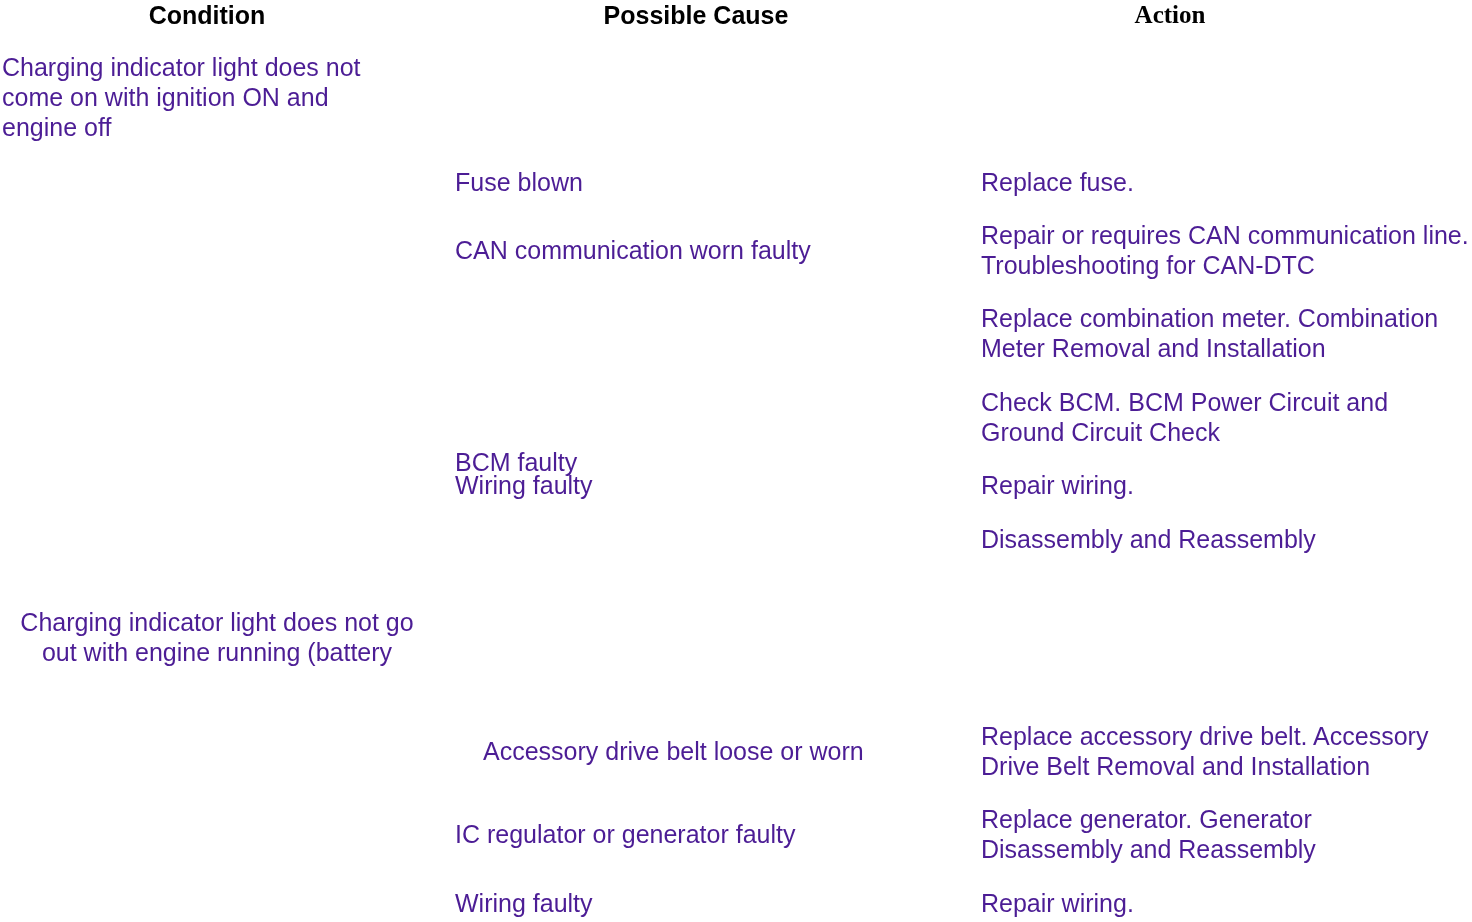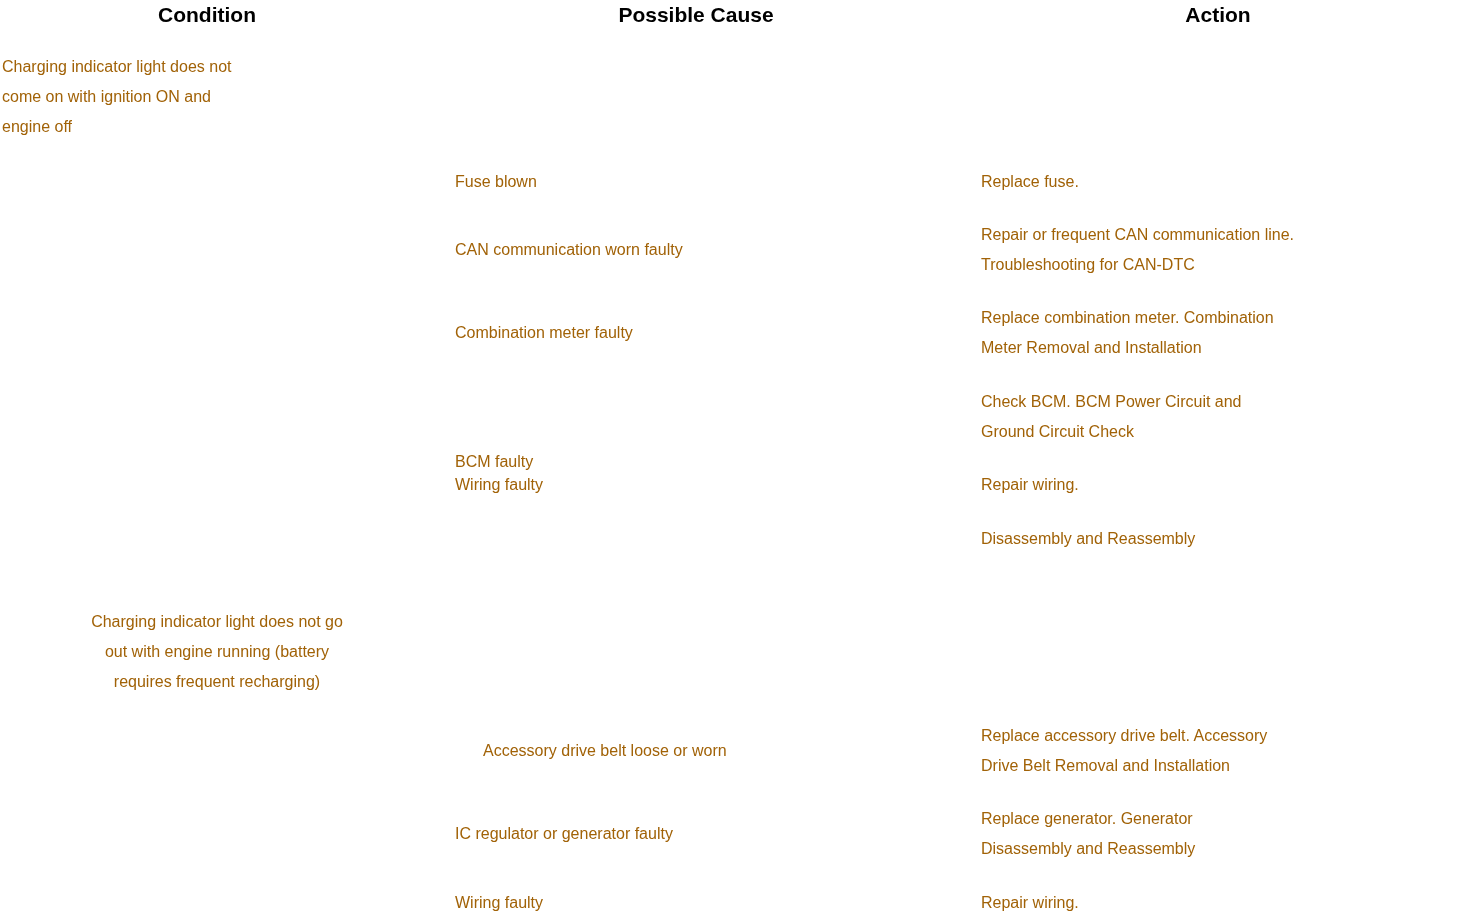--- a/index.html
+++ b/index.html
@@ -26,37 +26,37 @@
   .header-row {
     position: absolute;
     top: 0px;
     left: 0px;
     width: 1472px;
     height: 40px;
   }
   .col-head {
     position: absolute;
     top: 2px;
-    font-size: 21px;
+    font-size: 25px;
     font-weight: bold;
     line-height: 26px;
     text-align: center;
     white-space: nowrap;
   }
   .col-head.c-condition { left: 0px;    width: 414px; }
   .col-head.c-cause     { left: 470px;  width: 452px; }
-  .col-head.c-action    { left: 981px;  width: 474px; }
+  .col-head.c-action    { left: 933px;  width: 474px; font-family: Liberation Serif, serif; }
 
   
   .cell {
     position: absolute;
-    font-size: 16px;
+    font-size: 25px;
     line-height: 30px;
     font-weight: normal;
-    color: #a16207;
+    color: #4c1d95;
   }
   .cell .line { display: block; white-space: nowrap; }
 
   
   .col-condition { left: 2px;   width: 430px; }
   .col-cause     { left: 455px; width: 520px; }
   .col-action    { left: 981px; width: 490px; }
 </style>
 </head>
 <body>
@@ -79,27 +79,24 @@
     <span class="line">Fuse blown</span>
   </div>
   <div class="cell col-action" style="top:167px;">
     <span class="line">Replace fuse.</span>
   </div>
 
   <div class="cell col-cause" style="top:235px;">
     <span class="line">CAN communication worn faulty</span>
   </div>
   <div class="cell col-action" style="top:220px;">
-    <span class="line">Repair or frequent CAN communication line.</span>
+    <span class="line">Repair or requires CAN communication line.</span>
     <span class="line">Troubleshooting for CAN-DTC</span>
   </div>
 
-  <div class="cell col-cause" style="top:318px;">
-    <span class="line">Combination meter faulty</span>
-  </div>
   <div class="cell col-action" style="top:303px;">
     <span class="line">Replace combination meter. Combination</span>
     <span class="line">Meter Removal and Installation</span>
   </div>
 
   <div class="cell col-cause" style="top:402px;margin-top:45px;">
     <span class="line">BCM faulty</span>
   </div>
   <div class="cell col-action" style="top:387px;">
     <span class="line">Check BCM. BCM Power Circuit and</span>
@@ -113,21 +110,20 @@
     <span class="line">Repair wiring.</span>
   </div>
 
   <div class="cell col-action" style="top:524px;">
     <span class="line">Disassembly and Reassembly</span>
   </div>
 
   <div class="cell col-condition" style="top:607px;text-align:center;">
     <span class="line">Charging indicator light does not go</span>
     <span class="line">out with engine running (battery</span>
-    <span class="line">requires frequent recharging)</span>
   </div>
 
   <div class="cell col-cause" style="top:736px;margin-left:28px;">
     <span class="line">Accessory drive belt loose or worn</span>
   </div>
   <div class="cell col-action" style="top:721px;">
     <span class="line">Replace accessory drive belt. Accessory</span>
     <span class="line">Drive Belt Removal and Installation</span>
   </div>
 

